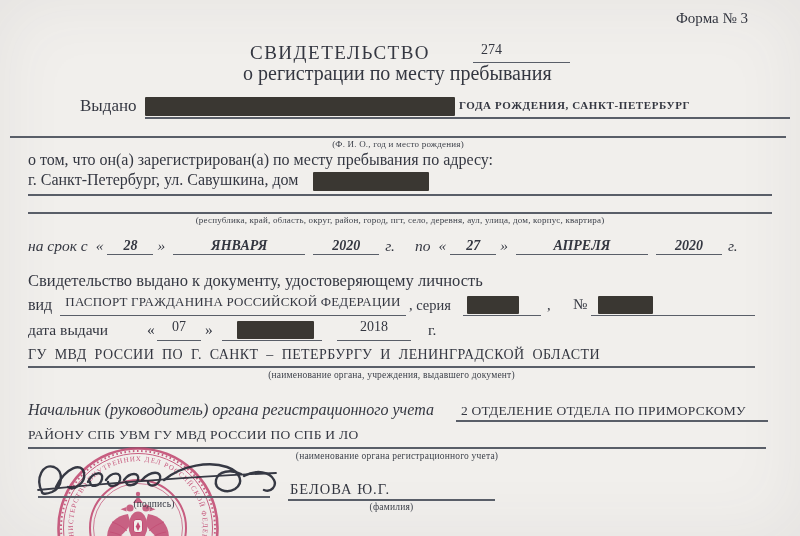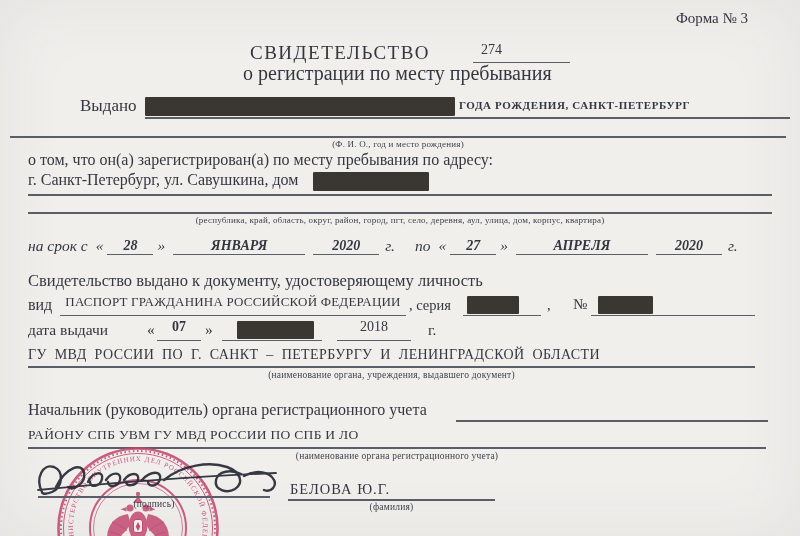--- a/index.html
+++ b/index.html
@@ -77,33 +77,34 @@
     <div class="redact" style="left:4px; top:2px; width:52px; height:18px;"></div>
   </div>
   <div class="abs" style="left:547px; top:297px; font-size:14.5px;">,</div>
   <div class="abs" style="left:573px; top:296px; font-size:15px;">№</div>
   <div class="abs" style="left:591px; top:294px; width:164px; height:22px; border-bottom:1.6px solid #595e68;">
     <div class="redact" style="left:7px; top:2px; width:55px; height:18px;"></div>
   </div>
 
   <div class="abs" style="left:28px; top:321px; font-size:15.5px;">дата выдачи</div>
   <div class="abs" style="left:147px; top:321px; font-size:15.5px;">«</div>
-  <div class="abs fcell" style="left:157px; top:319px; width:44px; height:22px; font-weight:bold;">07</div>
+  <div class="abs fcell" style="left:157px; top:319px; width:44px; height:22px; font-weight:normal;">07</div>
   <div class="abs" style="left:205px; top:321px; font-size:15.5px;">»</div>
   <div class="abs" style="left:222px; top:319px; width:100px; height:22px; border-bottom:1.6px solid #595e68;">
     <div class="redact" style="left:15px; top:2px; width:77px; height:18px;"></div>
   </div>
   <div class="abs fcell" style="left:337px; top:319px; width:74px; height:22px; font-weight:normal;">2018</div>
   <div class="abs" style="left:428px; top:321px; font-size:15.5px;">г.</div>
 
   <div class="abs" style="left:28px; top:347px; font-size:14px; letter-spacing:0.4px; word-spacing:4px;">ГУ  МВД  РОССИИ  ПО  Г. САНКТ – ПЕТЕРБУРГУ  И  ЛЕНИНГРАДСКОЙ  ОБЛАСТИ</div>
   <div class="rule" style="left:28px; top:366px; width:727px;"></div>
   <div class="caption" style="left:28px; top:370px; width:727px; font-size:9.5px;">(наименование органа, учреждения, выдавшего документ)</div>
 
-  <div class="abs" style="left:28px; top:401px; font-size:16px;">Начальник (руководитель) органа регистрационного учета</div>
+  <div class="abs" style="left:28px; top:401px; font-size:16px;font-style:italic;">Начальник (руководитель) органа регистрационного учета</div>
+  <div class="abs" style="left:461px; top:403px; font-size:13.5px; letter-spacing:0.2px;">2 ОТДЕЛЕНИЕ ОТДЕЛА  ПО ПРИМОРСКОМУ</div>
   <div class="rule" style="left:456px; top:420px; width:312px;"></div>
   <div class="abs" style="left:28px; top:427px; font-size:13.5px; letter-spacing:0.3px;">РАЙОНУ СПБ УВМ  ГУ  МВД РОССИИ  ПО СПБ  И  ЛО</div>
   <div class="rule" style="left:28px; top:447px; width:738px;"></div>
   <div class="caption" style="left:28px; top:451px; width:738px; font-size:9.5px;">(наименование органа регистрационного учета)</div>
 
   <svg class="abs" style="left:52px; top:442px;" width="172" height="172" viewBox="0 0 172 172">
     <g stroke="#c24a72" fill="none" opacity="0.88">
       <circle cx="86" cy="86" r="79.5" stroke-width="2.6"></circle>
       <circle cx="86" cy="86" r="74.5" stroke-width="1"></circle>
       <circle cx="86" cy="86" r="77" stroke-width="2" stroke-dasharray="1.6 2.6"></circle>

